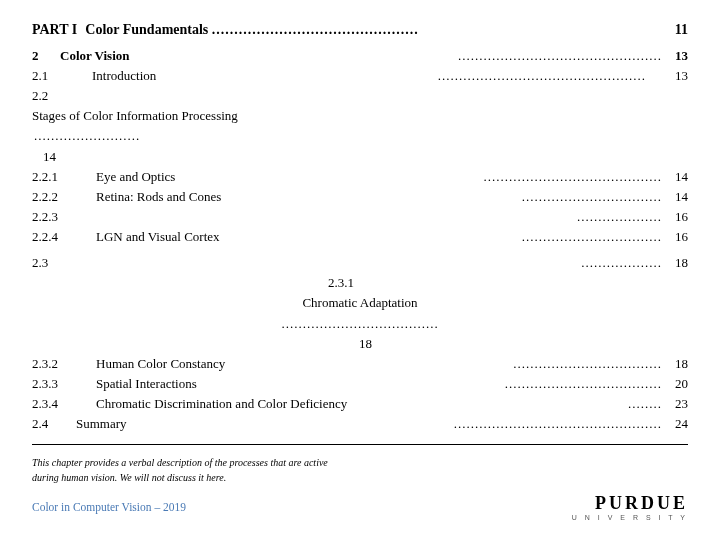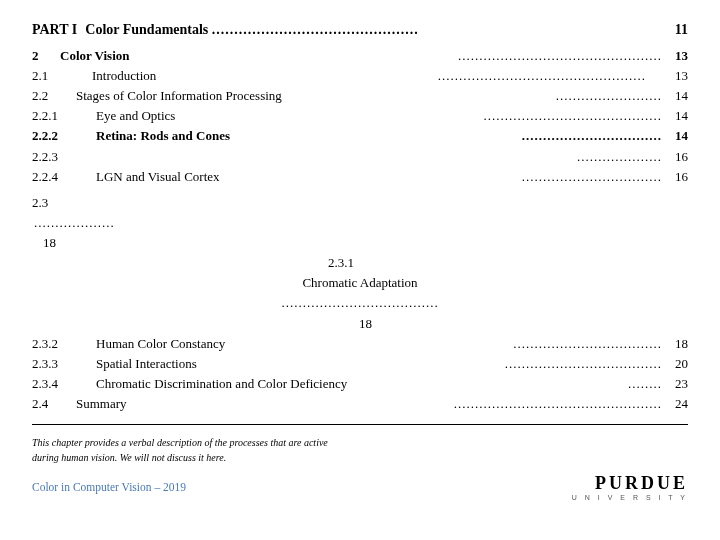--- a/index.html
+++ b/index.html
@@ -115,51 +115,51 @@
         <span style="white-space: nowrap; flex-shrink: 0; font-weight: bold;">Color Vision</span>
         <span style="flex: 1 1 0%; overflow: hidden; white-space: nowrap; text-align: right; letter-spacing: 1px; padding: 0px 2px;">................................................</span>
         <span style="min-width: 24px; text-align: right; flex-shrink: 0; font-weight: bold;">13</span>
       </div>
       <div style="display: flex; align-items: baseline; line-height: 1.55; gap: 16px;">
         <span style="flex-shrink: 0; min-width: 44px; padding-left: 0px;">2.1</span>
         <span style="white-space: nowrap; flex-shrink: 0;">Introduction</span>
         <span style="flex: 1 1 0%; overflow: hidden; white-space: nowrap; text-align: right; letter-spacing: 1px; padding: 0px 2px;">.................................................</span>
         <span style="min-width: 24px; text-align: right; flex-shrink: 0;">13</span>
       </div>
-      <div style="display: flex; align-items: baseline; line-height: 1.55;">
+      <div style="display: flex; align-items: baseline; line-height: 1.55; flex-direction: column;">
         <span style="flex-shrink: 0; min-width: 44px; padding-left: 0px;">2.2</span>
         <span style="white-space: nowrap; flex-shrink: 0;">Stages of Color Information Processing</span>
         <span style="flex: 1 1 0%; overflow: hidden; white-space: nowrap; text-align: right; letter-spacing: 1px; padding: 0px 2px;">.........................</span>
         <span style="min-width: 24px; text-align: right; flex-shrink: 0;">14</span>
       </div>
       <div style="display: flex; align-items: baseline; line-height: 1.55;">
         <span style="flex-shrink: 0; min-width: 64px; padding-left: 0px;">2.2.1</span>
         <span style="white-space: nowrap; flex-shrink: 0;">Eye and Optics</span>
         <span style="flex: 1 1 0%; overflow: hidden; white-space: nowrap; text-align: right; letter-spacing: 1px; padding: 0px 2px;">..........................................</span>
         <span style="min-width: 24px; text-align: right; flex-shrink: 0;">14</span>
       </div>
-      <div style="display: flex; align-items: flex-start; line-height: 1.55; font-weight: bold;">
+      <div style="display: flex; align-items: flex-start; line-height: 1.55;">
         <span style="flex-shrink: 0; min-width: 64px; padding-left: 0px;">2.2.2</span>
         <span style="white-space: nowrap; flex-shrink: 0;">Retina: Rods and Cones</span>
         <span style="flex: 1 1 0%; overflow: hidden; white-space: nowrap; text-align: right; letter-spacing: 1px; padding: 0px 2px;">.................................</span>
         <span style="min-width: 24px; text-align: right; flex-shrink: 0;">14</span>
       </div>
       <div style="display: flex; align-items: baseline; line-height: 1.55;">
         <span style="flex-shrink: 0; min-width: 64px; padding-left: 0px;">2.2.3</span>
         <span style="flex: 1 1 0%; overflow: hidden; white-space: nowrap; text-align: right; letter-spacing: 1px; padding: 0px 2px;">....................</span>
         <span style="min-width: 24px; text-align: right; flex-shrink: 0;">16</span>
       </div>
       <div style="display: flex; align-items: baseline; line-height: 1.55;">
         <span style="flex-shrink: 0; min-width: 64px; padding-left: 0px;">2.2.4</span>
         <span style="white-space: nowrap; flex-shrink: 0;">LGN and Visual Cortex</span>
         <span style="flex: 1 1 0%; overflow: hidden; white-space: nowrap; text-align: right; letter-spacing: 1px; padding: 0px 2px;">.................................</span>
         <span style="min-width: 24px; text-align: right; flex-shrink: 0;">16</span>
       </div>
       <div style="height: 6px;"></div>
-      <div style="display: flex; align-items: flex-start; line-height: 1.55; flex-direction: column;">
+      <div style="display: flex; align-items: flex-end; line-height: 1.55;">
         <span style="flex-shrink: 0; min-width: 44px; padding-left: 0px;">2.3</span>
         <span style="flex: 1 1 0%; overflow: hidden; white-space: nowrap; text-align: right; letter-spacing: 1px; padding: 0px 2px;">...................</span>
         <span style="min-width: 24px; text-align: right; flex-shrink: 0;">18</span>
       </div>
       <div style="display: flex; align-items: center; line-height: 1.55; flex-direction: column;">
         <span style="flex-shrink: 0; min-width: 64px; padding-left: 0px;">2.3.1</span>
         <span style="white-space: nowrap; flex-shrink: 0;">Chromatic Adaptation</span>
         <span style="flex: 1 1 0%; overflow: hidden; white-space: nowrap; text-align: right; letter-spacing: 1px; padding: 0px 2px;">.....................................</span>
         <span style="min-width: 24px; text-align: right; flex-shrink: 0;">18</span>
       </div>

